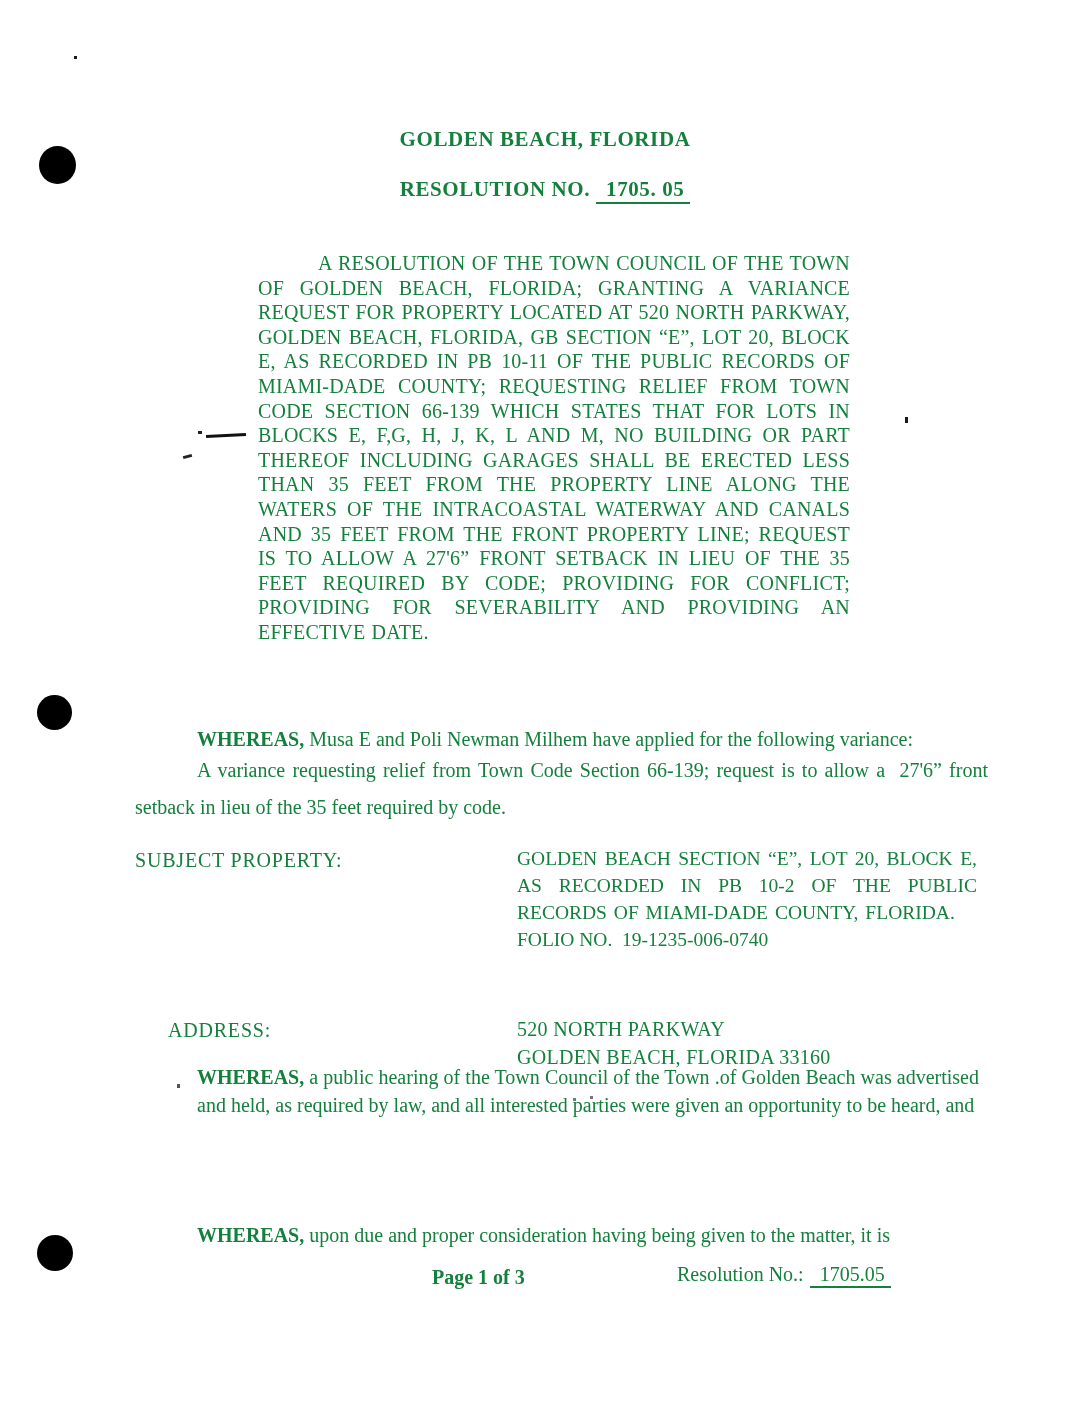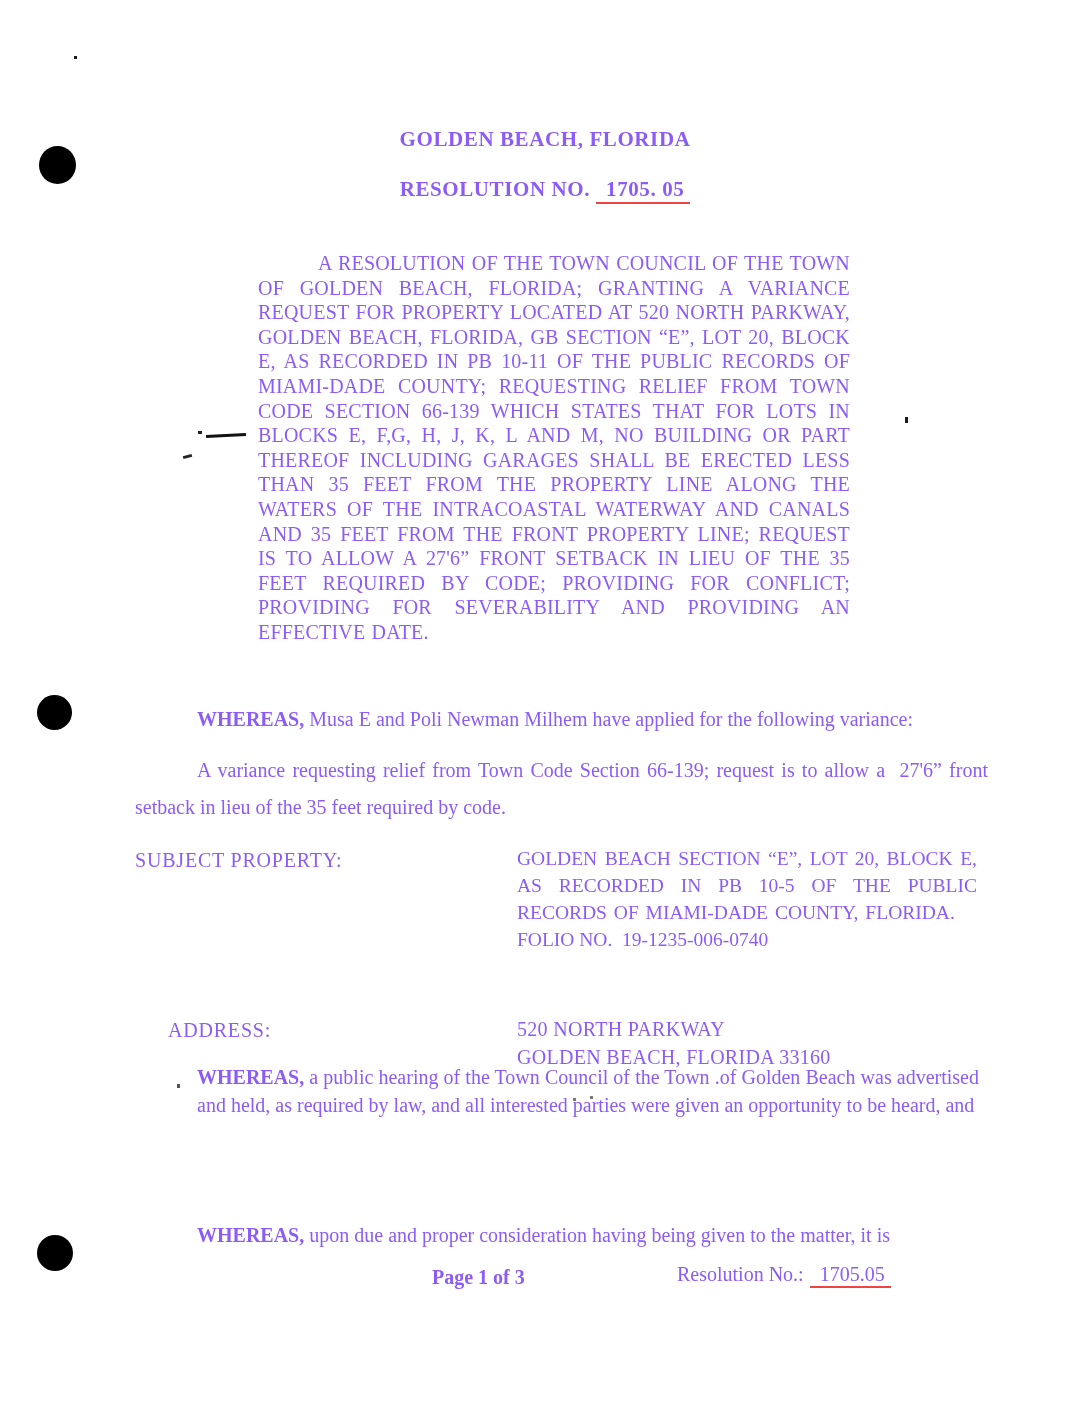--- a/index.html
+++ b/index.html
@@ -3,21 +3,21 @@
 <meta charset="utf-8">
 <style>
   * { box-sizing: border-box; }
   html, body { margin: 0; padding: 0; background: #e8e8e8; }
   .page {
     position: relative;
     width: 1090px;
     height: 1406px;
     margin: 0 auto;
     background: #ffffff;
-    color: #8b5cf6;
+    color: #15803d;
     font-family: "Liberation Serif", "DejaVu Serif", serif;
     overflow: hidden;
   }
 
   
   .punch {
     position: absolute;
     background: #000;
     border-radius: 50%;
   }
@@ -67,21 +67,21 @@
   .res-heading {
     position: absolute;
     top: 177px; left: 0;
     width: 1090px;
     text-align: center;
     font-size: 21px;
     font-weight: 700;
     letter-spacing: 0.6px;
   }
   .res-underline {
-    border-bottom: 2px solid #ef4444;
+    border-bottom: 2px solid #15803d;
     padding: 0 6px 1px 10px;
     margin-left: 6px;
   }
 
   .preamble {
     position: absolute;
     top: 251px; left: 258px;
     width: 592px;
     margin: 0;
     font-size: 20px;
@@ -90,21 +90,21 @@
     text-indent: 60px;
     letter-spacing: 0.2px;
     word-spacing: 1px;
   }
 
   .para { margin: 0; font-size: 20px; }
   .lead-bold { font-weight: 700; }
 
   .whereas1 {
     position: absolute;
-    top: 706px; left: 135px;
+    top: 726px; left: 135px;
     width: 880px;
     text-indent: 62px;
     line-height: 26px;
   }
   .variance {
     position: absolute;
     top: 752px; left: 135px;
     width: 853px;
     text-indent: 62px;
     line-height: 37px;
@@ -196,21 +196,21 @@
   <p class="preamble">A RESOLUTION OF THE TOWN COUNCIL OF THE TOWN OF GOLDEN BEACH, FLORIDA; GRANTING A VARIANCE REQUEST FOR PROPERTY LOCATED AT 520 NORTH PARKWAY, GOLDEN BEACH, FLORIDA, GB SECTION “E”, LOT 20, BLOCK E, AS RECORDED IN PB 10-11 OF THE PUBLIC RECORDS OF MIAMI-DADE COUNTY; REQUESTING RELIEF FROM TOWN CODE SECTION 66-139 WHICH STATES THAT FOR LOTS IN BLOCKS E, F,G, H, J, K, L AND M, NO BUILDING OR PART THEREOF INCLUDING GARAGES SHALL BE ERECTED LESS THAN 35 FEET FROM THE PROPERTY LINE ALONG THE WATERS OF THE INTRACOASTAL WATERWAY AND CANALS AND 35 FEET FROM THE FRONT PROPERTY LINE; REQUEST IS TO ALLOW A 27'6” FRONT SETBACK IN LIEU OF THE 35 FEET REQUIRED BY CODE;  PROVIDING FOR CONFLICT; PROVIDING FOR SEVERABILITY AND PROVIDING AN EFFECTIVE DATE.</p>
 
   <p class="para whereas1">
     <span class="lead-bold">WHEREAS,</span><span> Musa E and Poli Newman Milhem have applied for the following variance:</span>
   </p>
 
   <p class="para variance">A variance requesting relief from Town Code Section 66-139; request is to allow a &nbsp;27'6” front setback in lieu of the 35 feet required by code.</p>
 
   <div class="subject-label">SUBJECT PROPERTY:</div>
   <div class="subject-value">
-    <p class="desc">GOLDEN BEACH SECTION “E”, LOT 20, BLOCK E, AS RECORDED IN PB 10-5 OF THE PUBLIC RECORDS OF MIAMI-DADE COUNTY, FLORIDA.</p>
+    <p class="desc">GOLDEN BEACH SECTION “E”, LOT 20, BLOCK E, AS RECORDED IN PB 10-2 OF THE PUBLIC RECORDS OF MIAMI-DADE COUNTY, FLORIDA.</p>
     <p class="folio">FOLIO NO. &nbsp;19-1235-006-0740</p>
   </div>
 
   <div class="address-label">ADDRESS:</div>
   <div class="address-value">
     <div>520 NORTH PARKWAY</div>
     <div>GOLDEN BEACH, FLORIDA 33160</div>
   </div>
 
   <p class="para whereas2">

